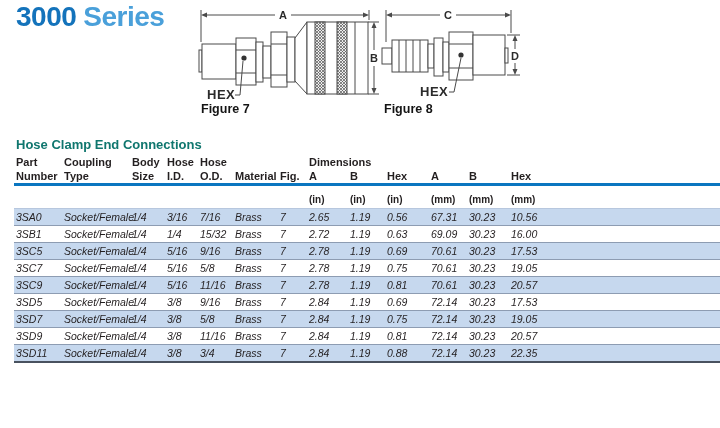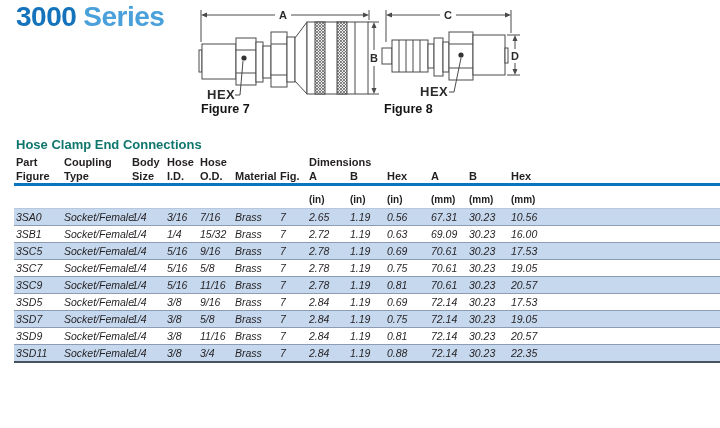--- a/index.html
+++ b/index.html
@@ -133,21 +133,21 @@
         <col style="width: 37px;">
         <col style="width: 44px;">
         <col style="width: 38px;">
         <col style="width: 42px;">
         <col style="width: 225px;">
       </colgroup>
     <thead>
       <tr>
           <th>
             <div class="h1">Part</div>
-            <div class="h2">Figure</div>
+            <div class="h2">Number</div>
           </th>
           <th>
             <div class="h1">Coupling</div>
             <div class="h2">Type</div>
           </th>
           <th>
             <div class="h1">Body</div>
             <div class="h2">Size</div>
           </th>
           <th>

